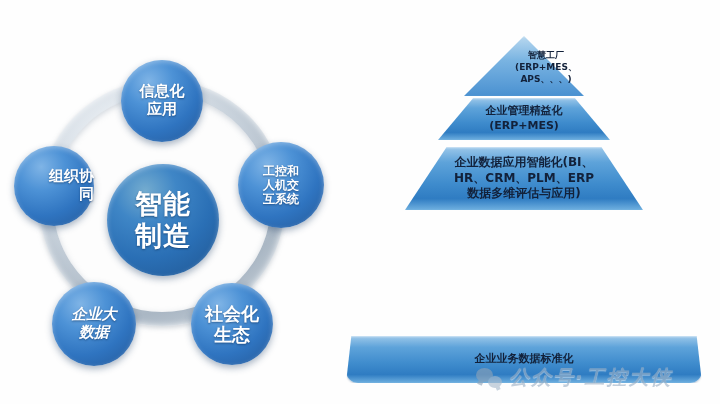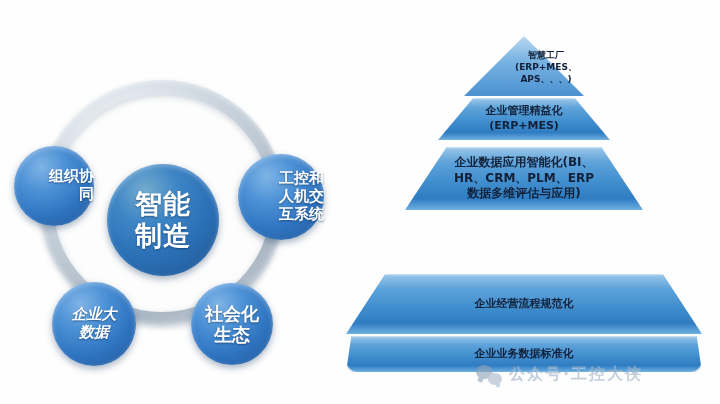--- a/index.html
+++ b/index.html
@@ -43,21 +43,21 @@
     box-sizing:border-box;
   }
   .node-center{
     left:107px;top:164px;width:112px;height:112px;
     font-size:27px;letter-spacing:1px;
     background:
       radial-gradient(circle at 34% 24%, #74accf 0%, #3f86c6 28%, #2a6fb5 60%, #245f9e 85%, #1d5089 100%);
   }
   .node-top{left:121px;top:60px;width:82px;height:82px;font-size:15px;}
   .node-left{left:14px;top:146px;width:80px;height:80px;font-size:15px;text-align:right;}
-  .node-right{left:238px;top:154px;width:86px;height:86px;font-size:15px;text-align:right;}
+  .node-right{left:238px;top:142px;width:86px;height:86px;font-size:12px;}
   .node-bl{left:52px;top:282px;width:84px;height:84px;font-size:15px;font-style:italic;}
   .node-br{left:191px;top:283px;width:82px;height:82px;font-size:18px;justify-content:center;}
   .node-label{display:block;width:100%;white-space:pre-line;}
 
   
   #pyramid{position:absolute;left:352px;top:36px;width:352px;height:330px;}
   .pyr-tier{
     position:absolute;
     color:#12213a;
     text-align:center;
@@ -84,32 +84,33 @@
 
   #tier-3{left:53px;top:111px;width:238px;height:63px;font-size:12px;}
   #tier-3 .pyr-shape{clip-path:polygon(17.5% 0%,82.5% 0%,100% 100%,0% 100%);}
 
   #tier-4{left:16px;top:176px;width:312px;height:60px;font-size:11px;}
   #tier-4 .pyr-shape{clip-path:polygon(13% 0%,87% 0%,100% 100%,0% 100%);}
 
   #tier-5{left:-6px;top:238px;width:356px;height:60px;font-size:11px;}
   #tier-5 .pyr-shape{clip-path:polygon(11% 0%,89% 0%,100% 100%,0% 100%);}
 
-  #tier-6{left:-6px;top:300px;width:356px;height:36px;font-size:11px;border-radius:0 0 10px 10px;justify-content:center;}
+  #tier-6{left:-6px;top:300px;width:356px;height:47px;font-size:11px;border-radius:0 0 10px 10px;justify-content:center;}
   #tier-6 .pyr-shape{clip-path:polygon(1.5% 0%,98.5% 0%,100% 100%,0% 100%);border-radius:0 0 12px 12px;}
 
   
   #watermark{
     position:absolute;left:476px;top:364px;
     display:flex;align-items:center;gap:7px;
     opacity:.62;
   }
   #watermark .wm-text{
-    font-size:16px;color:#9fb2c6;font-weight:600;letter-spacing:2px;
+    font-size:20px;color:#9fb2c6;font-weight:600;letter-spacing:2px;
     text-shadow:0 1px 1px rgba(255,255,255,.8);
+    font-style:italic;
   }
   .wechat-icon{position:relative;width:26px;height:20px;flex:0 0 auto;}
   .wechat-icon .b1{
     position:absolute;left:0;top:0;width:17px;height:14px;border-radius:50%;
     background:#8ea3b8;
   }
   .wechat-icon .b1:after{
     content:"";position:absolute;left:2px;bottom:-3px;width:5px;height:5px;
     background:#8ea3b8;transform:rotate(25deg);
   }
@@ -130,20 +131,24 @@
   <div id="ring-diagram">
 
     <div class="ring-torus"></div>
     <div class="ring-hole"></div>
 
     <div class="node node-center">
       <span class="node-label">智能
 制造</span>
     </div>
 
+    <div class="node node-top">
+      <span class="node-label">信息化
+应用</span>
+    </div>
 
     <div class="node node-right">
       <span class="node-label">工控和
 人机交
 互系统</span>
     </div>
 
     <div class="node node-br">
       <span class="node-label">社会化
 生态</span>
@@ -176,24 +181,20 @@
     </div>
 
     <div class="pyr-tier" id="tier-3">
       <div class="pyr-shape"></div>
       <span class="pyr-text">企业数据应用智能化(BI、
 HR、CRM、PLM、ERP
 数据多维评估与应用)</span>
     </div>
 
 
-    <div class="pyr-tier" id="tier-5">
-      <div class="pyr-shape"></div>
-      <span class="pyr-text">企业经营流程规范化</span>
-    </div>
 
     <div class="pyr-tier" id="tier-6">
       <div class="pyr-shape"></div>
       <span class="pyr-text">企业业务数据标准化</span>
     </div>
   </div>
 
   <div id="watermark">
     <span class="wechat-icon">
       <span class="b1"></span>

